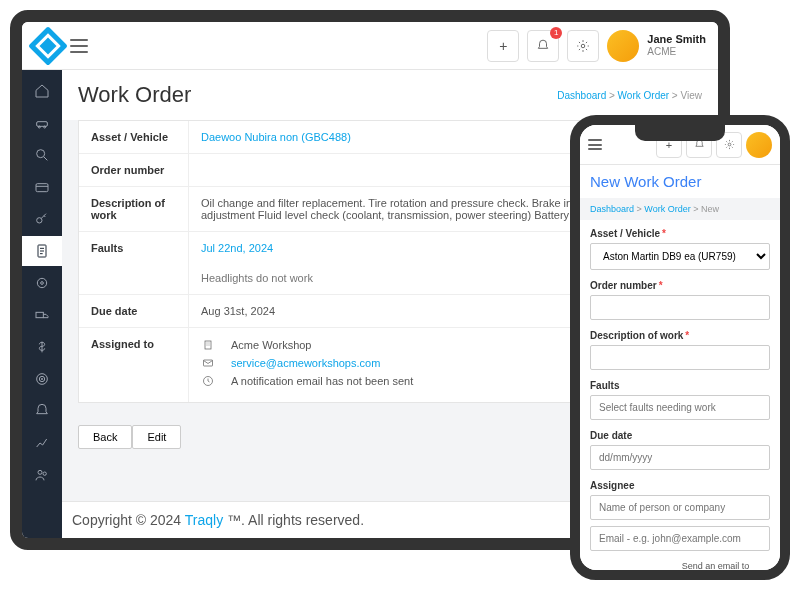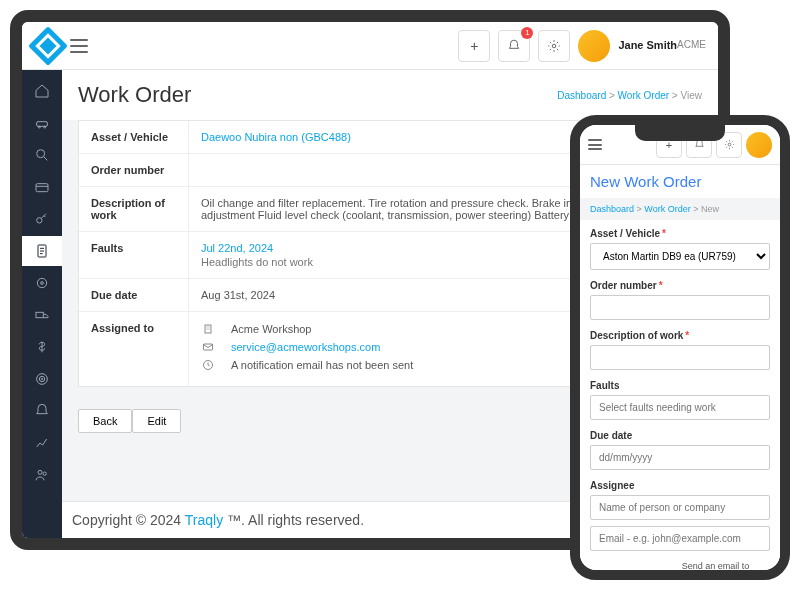--- a/index.html
+++ b/index.html
@@ -9,38 +9,38 @@
 .topbar{height:48px;border-bottom:1px solid #e5e5e5;display:flex;align-items:center;padding:0 12px;background:#fff}
 .logo-sq{width:28px;height:28px;background:#0ea5e9;transform:rotate(45deg);border-radius:2px;position:relative;margin-right:8px}
 .logo-sq::after{content:"";position:absolute;inset:5px;background:#fff}
 .logo-sq::before{content:"";position:absolute;inset:8px;background:#0ea5e9;z-index:1}
 .burger{width:18px;height:14px;cursor:pointer;display:flex;flex-direction:column;justify-content:space-between}
 .burger span{height:2px;background:#666;border-radius:1px}
 .spacer{flex:1}
 .iconbtn{width:32px;height:32px;border:1px solid #ddd;border-radius:4px;display:flex;align-items:center;justify-content:center;margin-right:8px;cursor:pointer;color:#555;font-size:14px;position:relative;background:#fff}
 .badge{position:absolute;top:-4px;right:-4px;background:#ef4444;color:#fff;font-size:8px;min-width:12px;height:12px;border-radius:6px;display:flex;align-items:center;justify-content:center;padding:0 3px}
 .avatar{width:32px;height:32px;border-radius:50%;background:linear-gradient(135deg,#fbbf24,#f59e0b);margin-right:8px}
-.userblock{display:flex;flex-direction:row;font-size:11px;line-height:1.2}
+.userblock{display:flex;flex-direction:column;font-size:11px;line-height:1.2}
 .userblock .nm{font-weight:600;color:#222}
 .userblock .co{color:#888;font-size:10px}
 .sidebar{width:40px;background:#1f2937;display:flex;flex-direction:column;align-items:center;padding-top:6px}
 .sb-item{width:32px;height:30px;display:flex;align-items:center;justify-content:center;color:#9ca3af;cursor:pointer;font-size:14px;margin-bottom:2px;border-radius:4px}
 .sb-item.active{background:#fff;color:#1f2937;width:40px;border-radius:0}
 .main{flex:1;background:#f3f4f6;overflow:auto;display:flex;flex-direction:column}
 .page-head{display:flex;align-items:center;justify-content:space-between;padding:12px 16px;background:#fff}
 .page-head h1{font-size:22px;font-weight:400;color:#333}
 .crumbs{font-size:10px;color:#999}
 .crumbs a{color:#0ea5e9;text-decoration:none}
 .card{background:#fff;margin:0 16px 12px;border:1px solid #e5e5e5}
 .row{display:flex;border-bottom:1px solid #eee;font-size:11px}
 .row:last-child{border-bottom:none}
 .lbl{width:110px;padding:10px 12px;font-weight:600;color:#333;border-right:1px solid #eee}
 .val{flex:1;padding:10px 12px;color:#555}
 .val a{color:#0ea5e9;text-decoration:none}
-.val .sub{color:#777;margin-top:2px}
+.val .sub{color:#777;margin-top:18px}
 .val .ln{display:flex;align-items:center;gap:16px;margin-bottom:4px}
 .btns{padding:10px 16px;display:flex;}
 .btn{border:1px solid #ccc;background:#fff;padding:5px 14px;font-size:11px;cursor:pointer;border-radius:2px}
 .footer{margin-top:auto;padding:10px 10px;background:#fff;border-top:1px solid #e5e5e5;font-size:14px;color:#555;display:flex;justify-content:space-between}
 .footer a{color:#0ea5e9;text-decoration:none}
 .ico{width:14px;height:14px;display:inline-flex;align-items:center;justify-content:center;color:#666}
 
 .phone{position:absolute;right:10px;top:115px;width:220px;height:465px;background:#fff;border:10px solid #333;border-radius:26px;overflow:hidden;display:flex;flex-direction:column}
 .notch{position:absolute;top:0;left:50%;transform:translateX(-50%);width:90px;height:16px;background:#333;border-radius:0 0 10px 10px;z-index:5}
 .phone .topbar{height:40px;padding:0 8px}

